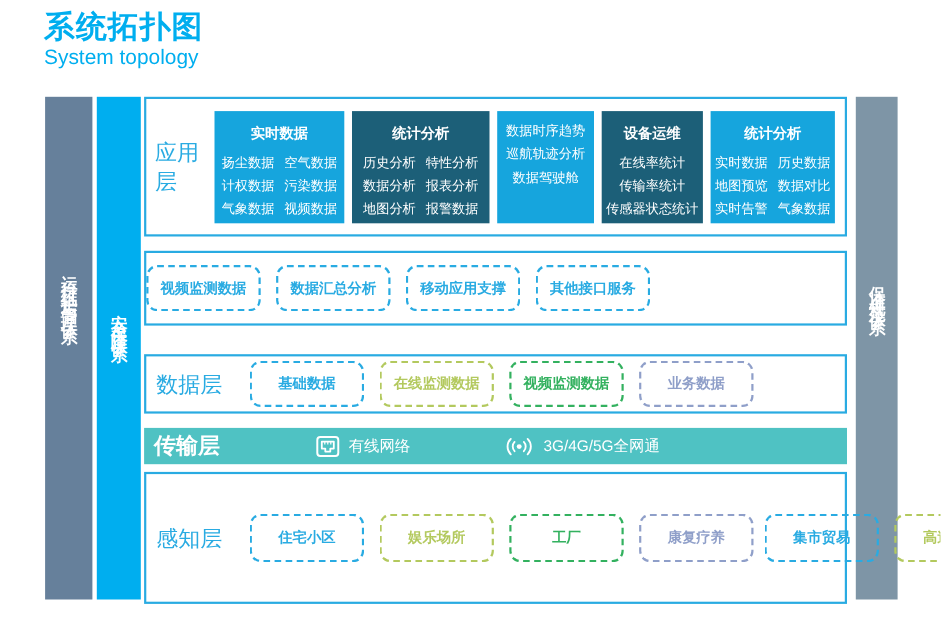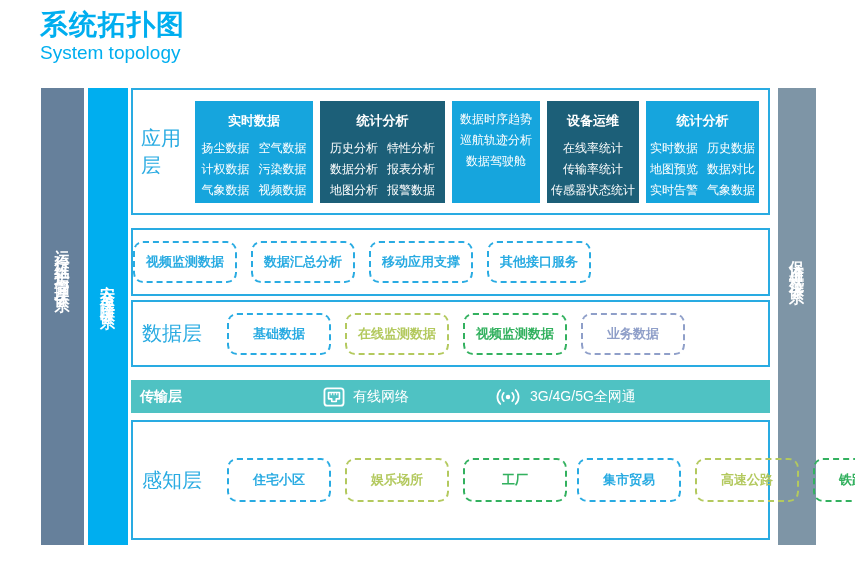--- a/index.html
+++ b/index.html
@@ -30,31 +30,31 @@
   .app-col.t-dark{background:var(--fill-dark)}
   .app-col:nth-child(1){width:118px}
   .app-col:nth-child(2){width:125px}
   .app-col:nth-child(3){width:88px}
   .app-col:nth-child(4){width:92px}
   .app-col:nth-child(5){width:113px}
   .app-col .hdr{font-size:13px;font-weight:bold;padding-top:11px}
   .app-col .rows{margin-top:8px;font-size:12px}
   .app-col .row{line-height:21px;display:flex;justify-content:center;gap:9px;white-space:nowrap}
   .mid-panel{height:68px;margin-top:13px}
-  .data-panel{height:67px;margin-top:4px}
+  .data-panel{height:54px;margin-top:26px}
   .box-row{display:flex;gap:14px;align-items:center}
   .dotted-box{min-width:104px;height:42px;border:2px dashed;border-radius:10px;display:flex;align-items:center;justify-content:center;font-size:13px;font-weight:bold;padding:0 8px;white-space:nowrap}
   .c-blue{color:var(--border-blue);border-color:var(--border-blue)}
   .c-yellow_green{color:var(--yellow-green);border-color:var(--yellow-green)}
   .c-green{color:var(--green);border-color:var(--green)}
   .c-periwinkle{color:var(--periwinkle);border-color:var(--periwinkle)}
   .transport-bar{height:33px;margin-top:13px;background:var(--teal);display:flex;align-items:center;color:#fff}
-  .transport-label{flex:none;width:76px;padding-left:9px;font-size:14px;font-weight:bold}
+  .transport-label{flex:none;width:76px;padding-left:9px;font-size:20px;font-weight:bold}
   .transport-item{display:flex;align-items:center;gap:8px;font-size:14px;white-space:nowrap}
-  .transport-item:nth-of-type(1){margin-left:116px}
+  .transport-item:nth-of-type(1){margin-left:80px}
   .transport-item:nth-of-type(2){margin-left:85px}
   .transport-item .icn{display:flex;align-items:center}
   .perception-panel{height:120px;margin-top:7px}
   .perception-grid{display:flex;flex-direction:row;gap:10px}
   .perception-grid .dotted-box{height:44px}
 </style>
 </head>
 <body>
 
 <div class="title">系统拓扑图</div>
@@ -227,20 +227,23 @@
         <div class="box-row">
           <div class="dotted-box c-blue">
             <span>住宅小区</span>
           </div>
           <div class="dotted-box c-yellow_green">
             <span>娱乐场所</span>
           </div>
           <div class="dotted-box c-green">
             <span>工厂</span>
           </div>
+          <div class="dotted-box c-periwinkle">
+            <span>康复疗养</span>
+          </div>
         </div>
         <div class="box-row">
           <div class="dotted-box c-blue">
             <span>集市贸易</span>
           </div>
           <div class="dotted-box c-yellow_green">
             <span>高速公路</span>
           </div>
           <div class="dotted-box c-green">
             <span>铁路干线</span>

